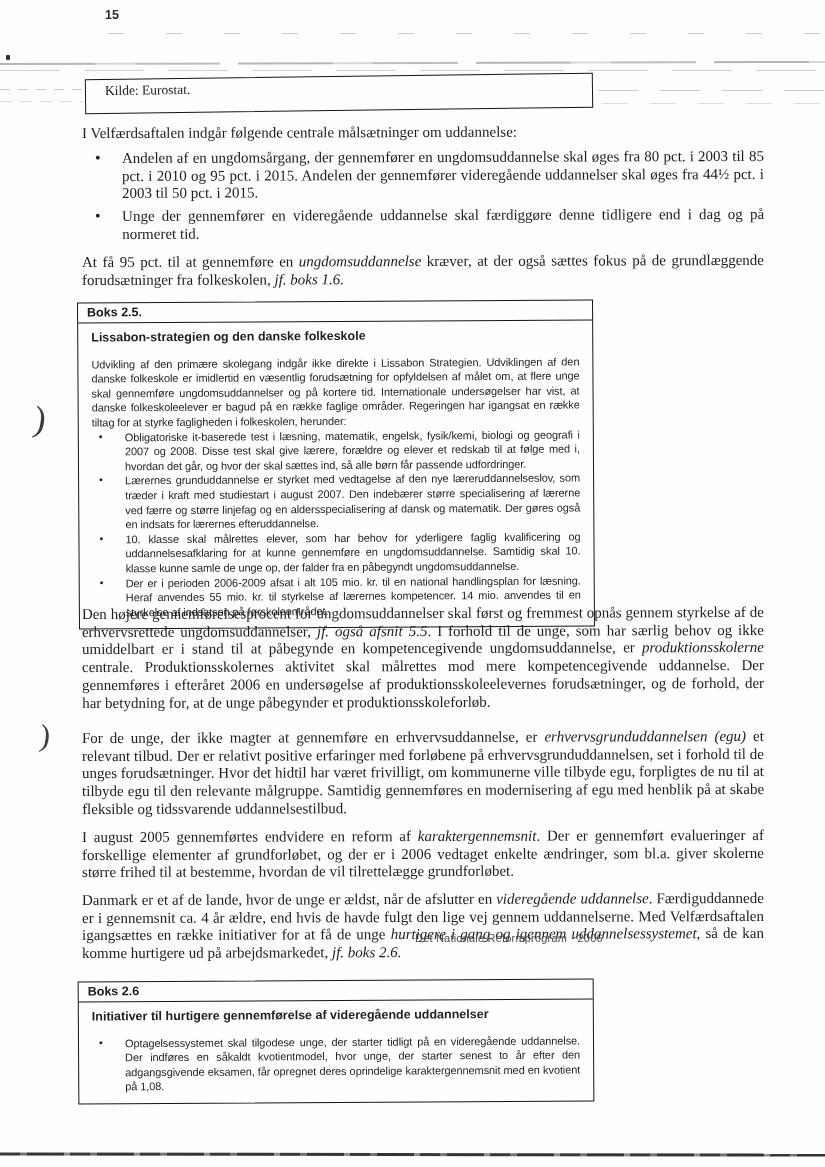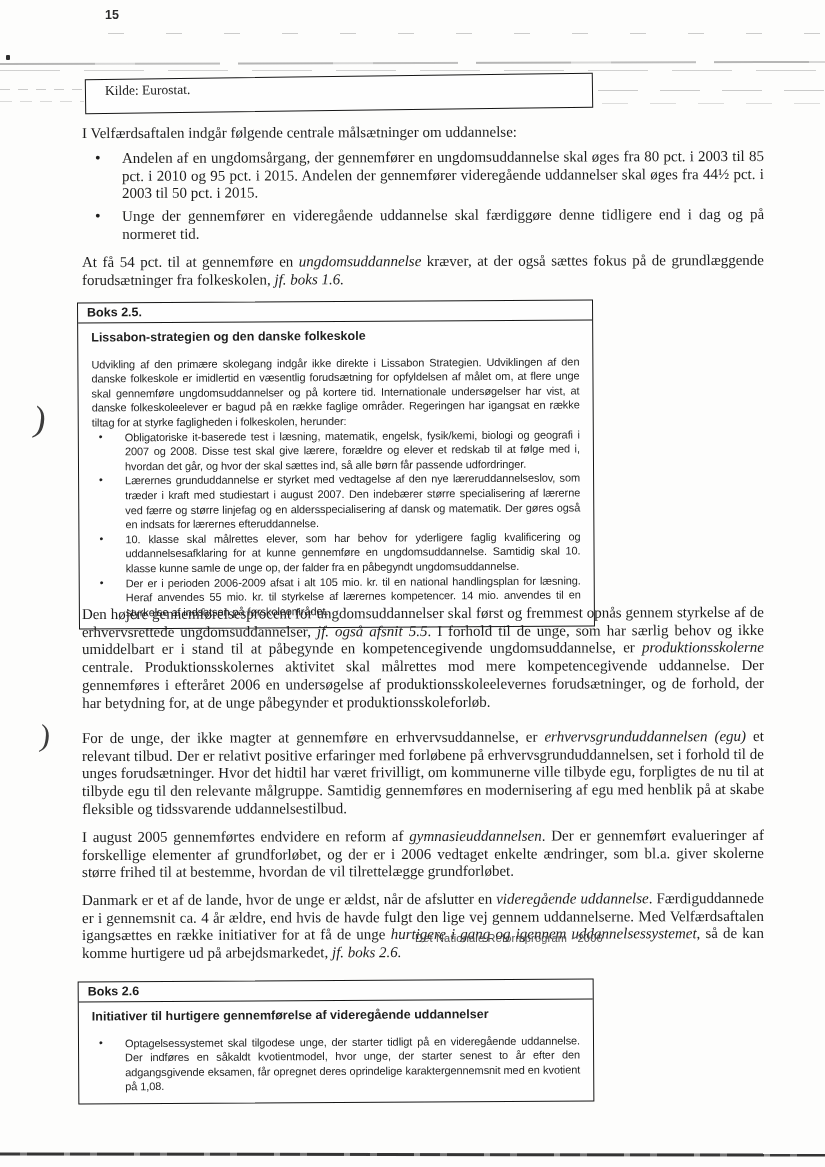--- a/index.html
+++ b/index.html
@@ -91,21 +91,21 @@
   </div>
 
   <div class="blk" style="top:149px">
     <ul class="goals">
         <li>Andelen af en ungdomsårgang, der gennemfører en ungdomsuddannelse skal øges fra 80 pct. i 2003 til 85 pct. i 2010 og 95 pct. i 2015. Andelen der gennemfører videregående uddannelser skal øges fra 44½ pct. i 2003 til 50 pct. i 2015.</li>
         <li>Unge der gennemfører en videregående uddannelse skal færdiggøre denne tidligere end i dag og på normeret tid.</li>
       </ul>
   </div>
 
   <div class="blk" style="top:253px">
-    <p><span>At få 54 pct. til at gennemføre en </span><em>ungdomsuddannelse</em><span> kræver, at der også sættes fokus på de grundlæggende forudsætninger fra folkeskolen, </span><em>jf. boks 1.6.</em></p>
+    <p><span>At få 95 pct. til at gennemføre en </span><em>ungdomsuddannelse</em><span> kræver, at der også sættes fokus på de grundlæggende forudsætninger fra folkeskolen, </span><em>jf. boks 1.6.</em></p>
   </div>
 
   <div class="docbox" style="top:301px">
     <div class="hdr">Boks 2.5.</div>
     <div class="bod">
       <p class="ttl">Lissabon-strategien og den danske folkeskole</p>
       <p>Udvikling af den primære skolegang indgår ikke direkte i Lissabon Strategien. Udviklingen af den danske folkeskole er imidlertid en væsentlig forudsætning for opfyldelsen af målet om, at flere unge skal gennemføre ungdomsuddannelser og på kortere tid. Internationale undersøgelser har vist, at danske folkeskoleelever er bagud på en række faglige områder. Regeringen har igangsat en række tiltag for at styrke fagligheden i folkeskolen, herunder:</p>
       <ul class="boxlist">
           <li>Obligatoriske it-baserede test i læsning, matematik, engelsk, fysik/kemi, biologi og geografi i 2007 og 2008. Disse test skal give lærere, forældre og elever et redskab til at følge med i, hvordan det går, og hvor der skal sættes ind, så alle børn får passende udfordringer.</li>
           <li>Lærernes grunduddannelse er styrket med vedtagelse af den nye læreruddannelseslov, som træder i kraft med studiestart i august 2007. Den indebærer større specialisering af lærerne ved færre og større linjefag og en aldersspecialisering af dansk og matematik. Der gøres også en indsats for lærernes efteruddannelse.</li>
@@ -117,21 +117,21 @@
 
   <div class="blk" style="top:605px">
     <p><span>Den højere gennemførelsesprocent for ungdomsuddannelser skal først og fremmest opnås gennem styrkelse af de erhvervsrettede ungdomsuddannelser, </span><em>jf. også afsnit 5.5</em><span>. I forhold til de unge, som har særlig behov og ikke umiddelbart er i stand til at påbegynde en kompetencegivende ungdomsuddannelse, er </span><em>produktionsskolerne</em><span> centrale. Produktionsskolernes aktivitet skal målrettes mod mere kompetencegivende uddannelse. Der gennemføres i efteråret 2006 en undersøgelse af produktionsskoleelevernes forudsætninger, og de forhold, der har betydning for, at de unge påbegynder et produktionsskoleforløb.</span></p>
   </div>
 
   <div class="blk" style="top:729px">
     <p><span>For de unge, der ikke magter at gennemføre en erhvervsuddannelse, er </span><em>erhvervsgrunduddannelsen (egu)</em><span> et relevant tilbud. Der er relativt positive erfaringer med forløbene på erhvervsgrunduddannelsen, set i forhold til de unges forudsætninger. Hvor det hidtil har været frivilligt, om kommunerne ville tilbyde egu, forpligtes de nu til at tilbyde egu til den relevante målgruppe. Samtidig gennemføres en modernisering af egu med henblik på at skabe fleksible og tidssvarende uddannelsestilbud.</span></p>
   </div>
 
   <div class="blk" style="top:828px">
-    <p><span>I august 2005 gennemførtes endvidere en reform af </span><em>gymnasieuddannelsen</em><span>. Der er gennemført evalueringer af forskellige elementer af grundforløbet, og der er i 2006 vedtaget enkelte ændringer, som bl.a. giver skolerne større frihed til at bestemme, hvordan de vil tilrettelægge grundforløbet.</span></p>
+    <p><span>I august 2005 gennemførtes endvidere en reform af </span><em>karaktergennemsnit</em><span>. Der er gennemført evalueringer af forskellige elementer af grundforløbet, og der er i 2006 vedtaget enkelte ændringer, som bl.a. giver skolerne større frihed til at bestemme, hvordan de vil tilrettelægge grundforløbet.</span></p>
   </div>
 
   <div class="blk" style="top:891px">
     <p><span>Danmark er et af de lande, hvor de unge er ældst, når de afslutter en </span><em>videregående uddannelse</em><span>. Færdiguddannede er i gennemsnit ca. 4 år ældre, end hvis de havde fulgt den lige vej gennem uddannelserne. Med Velfærdsaftalen igangsættes en række initiativer for at få de unge </span><em>hurtigere i gang og igennem uddannelsessystemet</em><span>, så de kan komme hurtigere ud på arbejdsmarkedet, </span><em>jf. boks 2.6.</em></p>
   </div>
 
   <div class="ghost">Det Nationale Reformprogram · 2006</div>
 
   <div class="docbox" style="top:980px">
     <div class="hdr">Boks 2.6</div>

